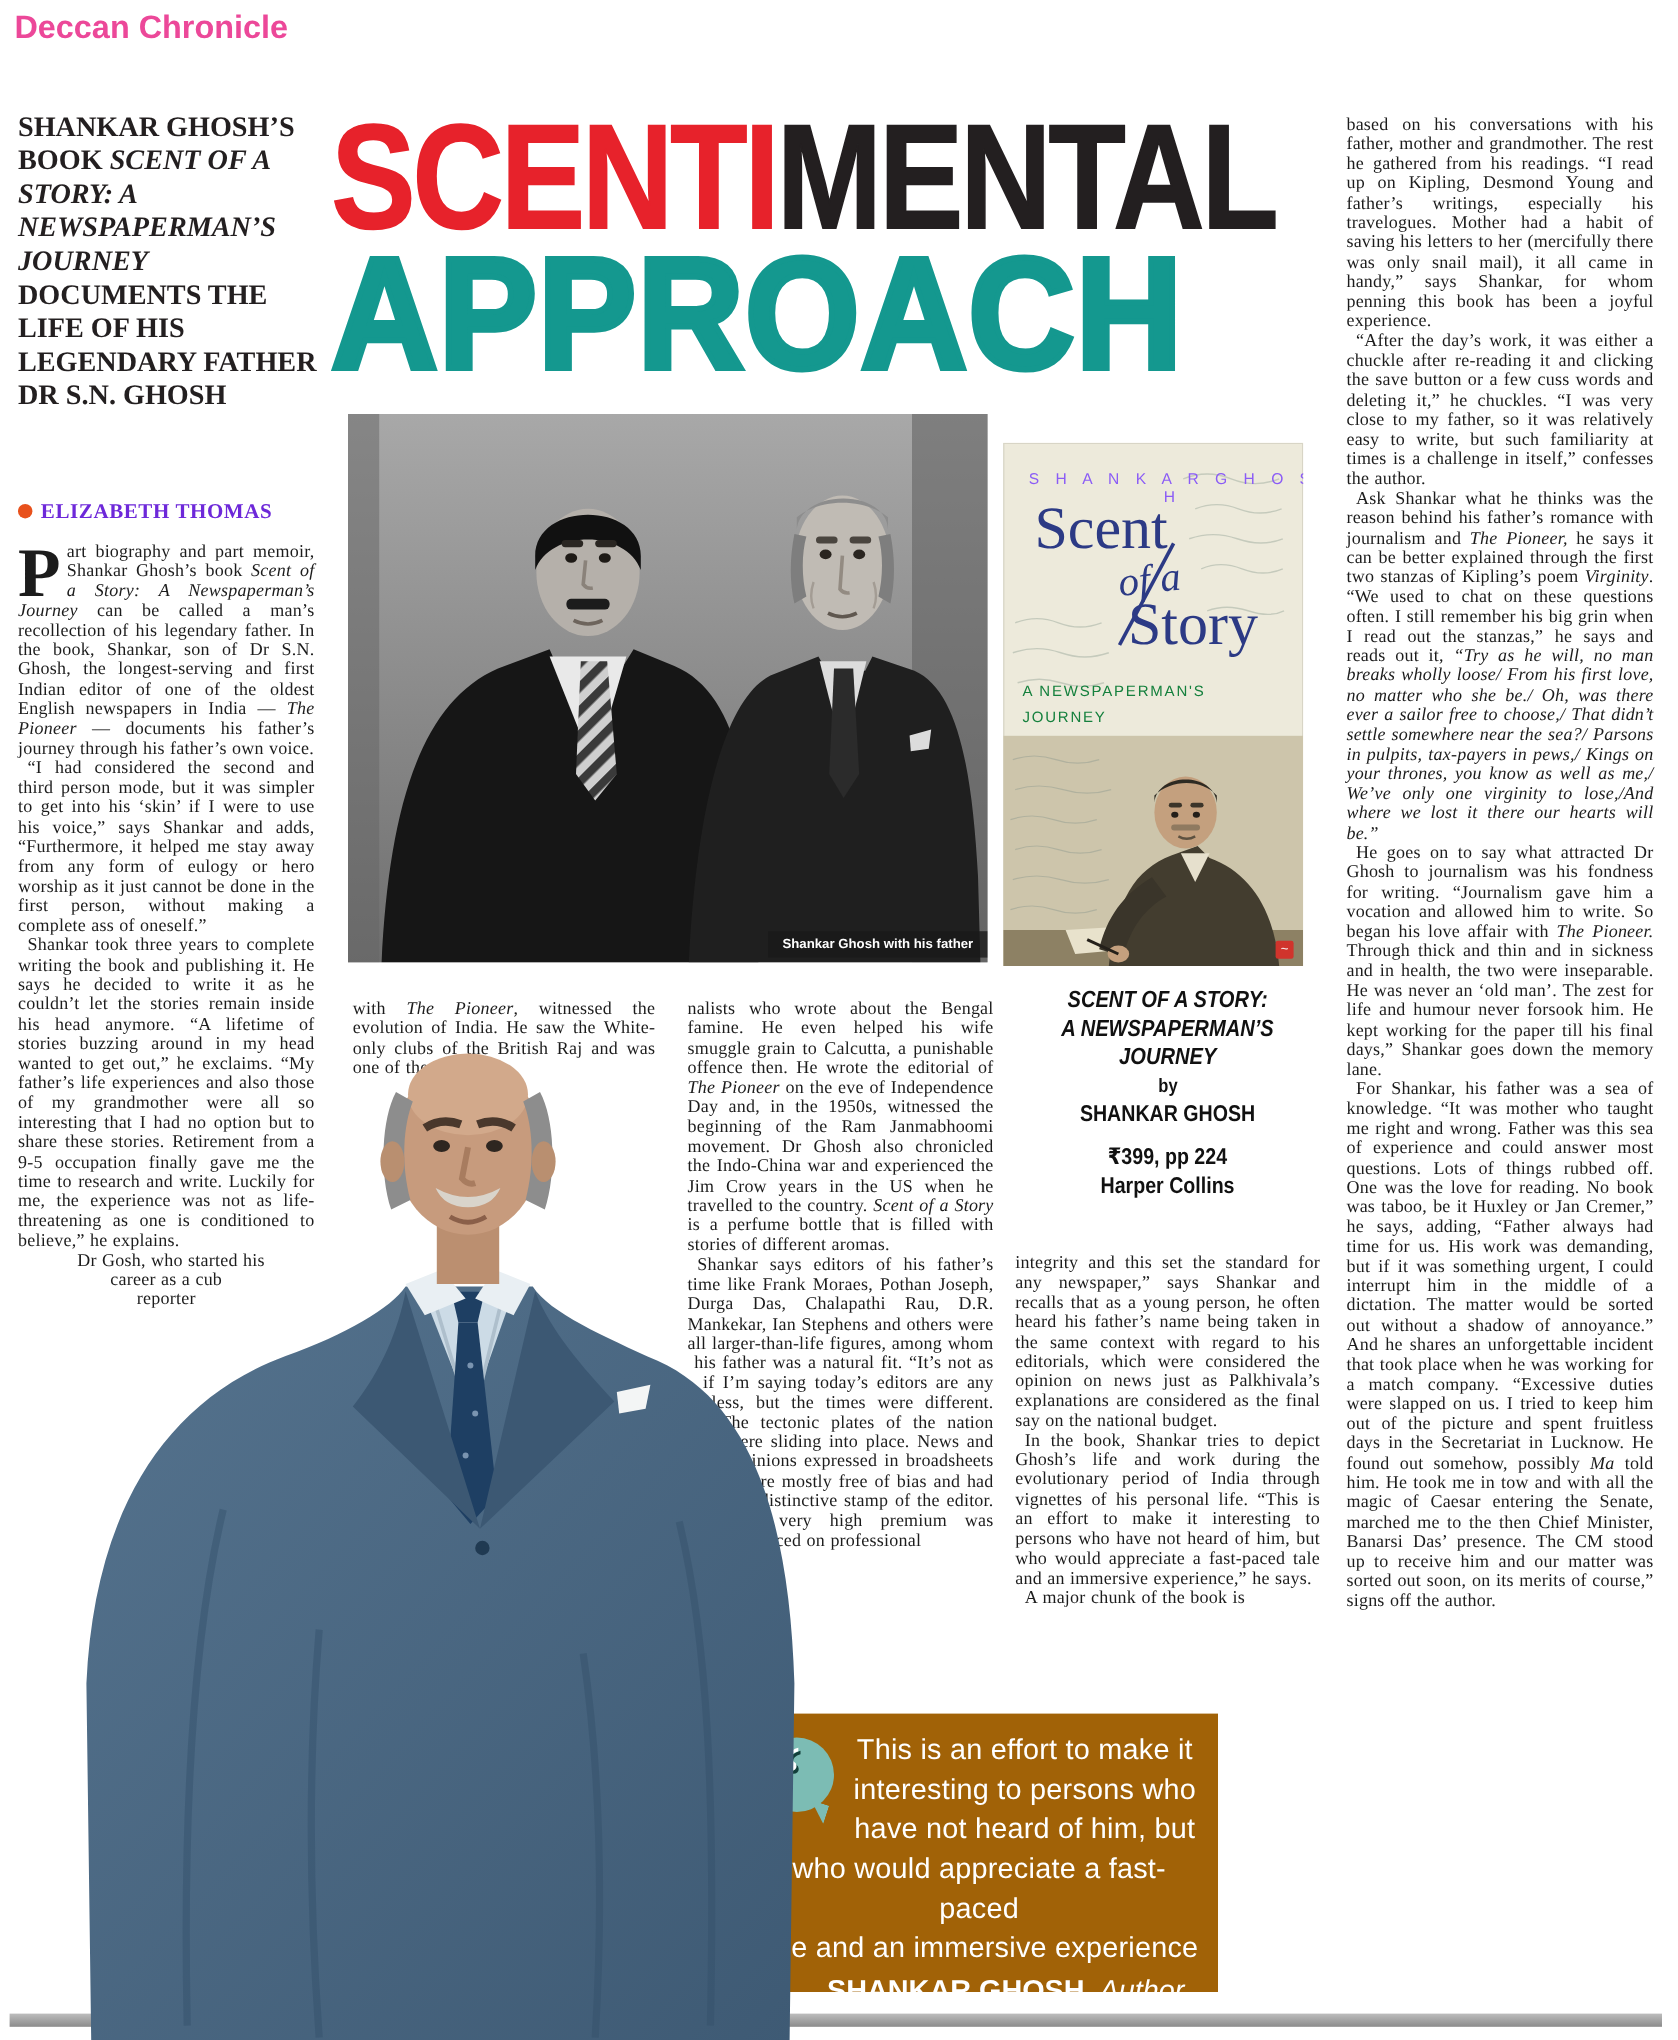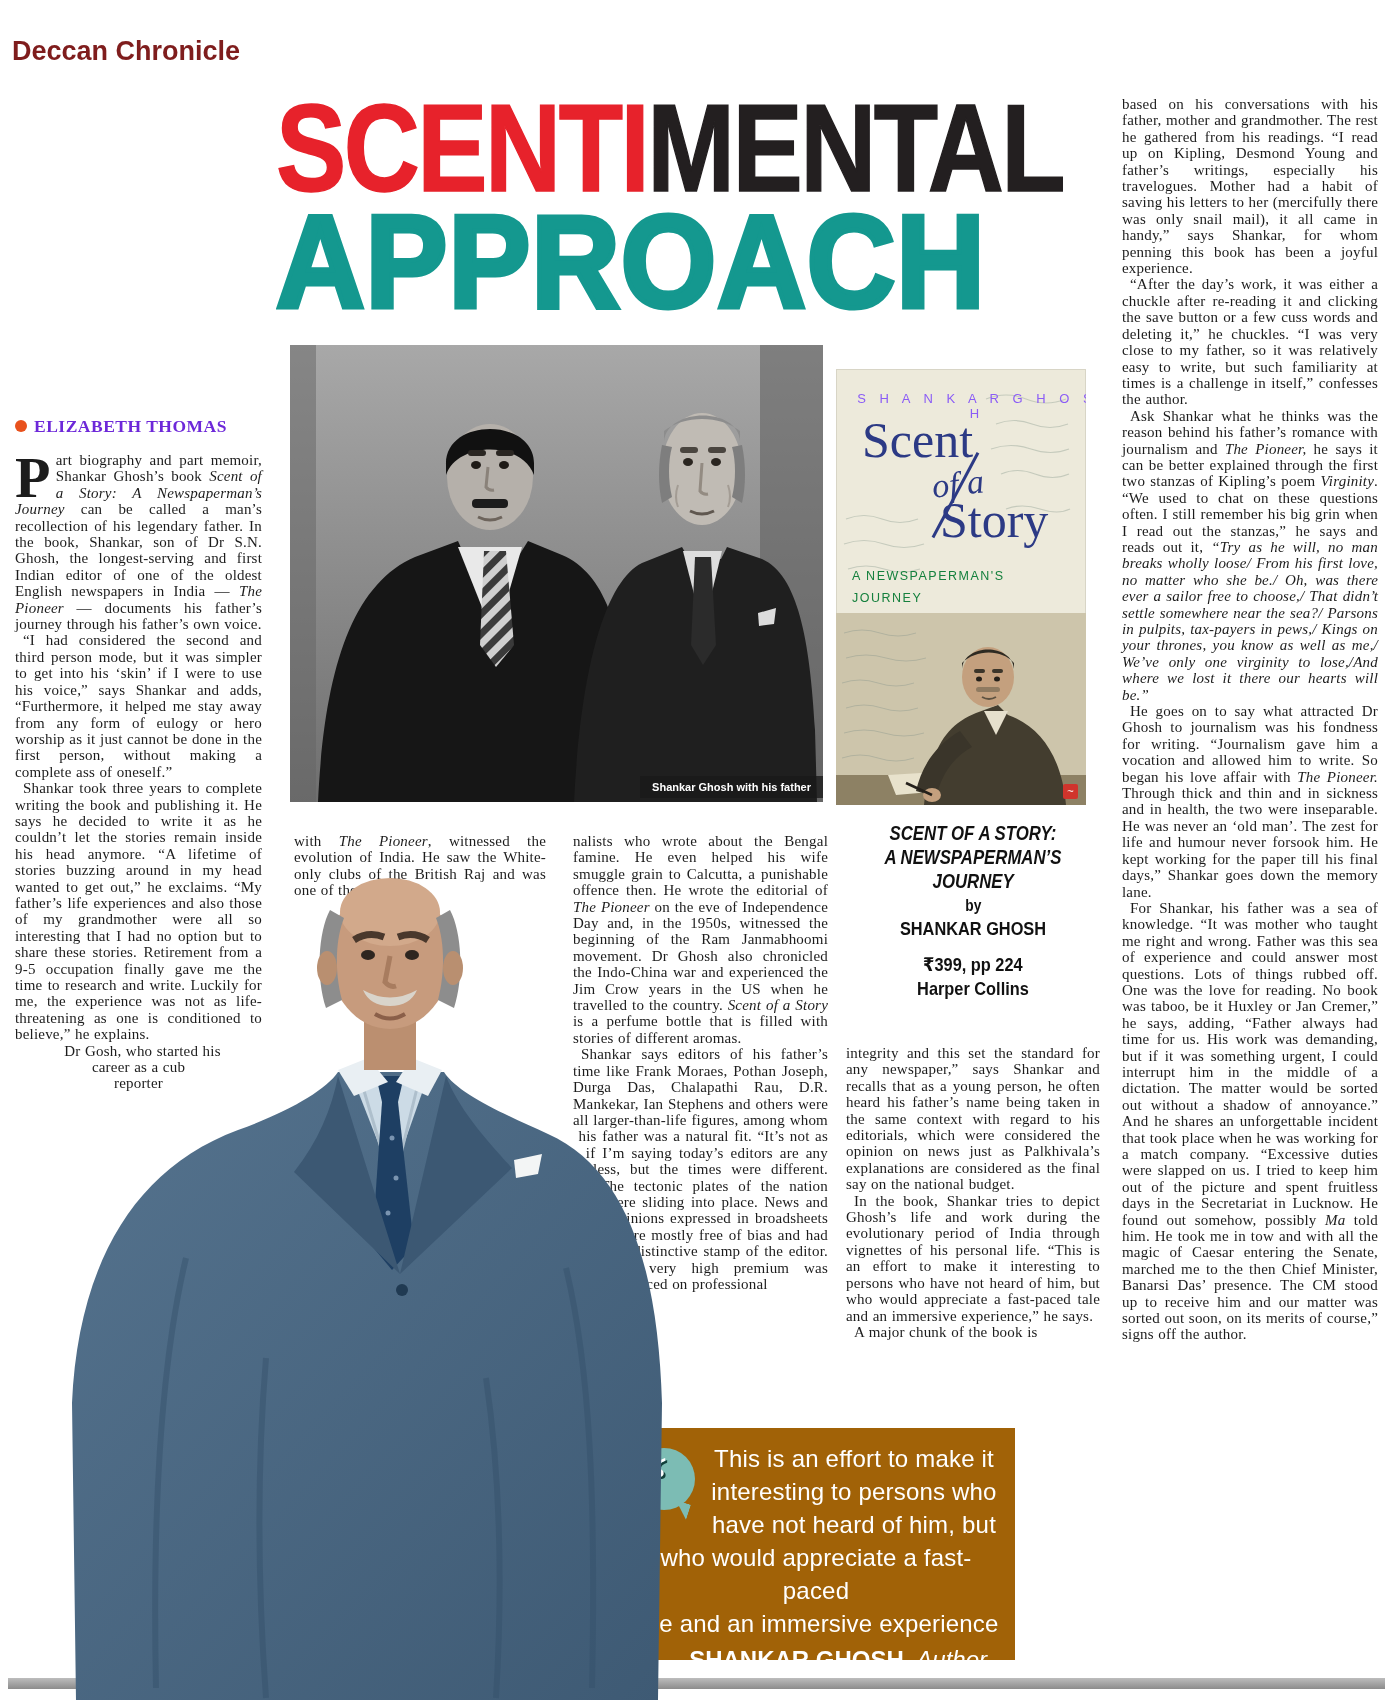--- a/index.html
+++ b/index.html
@@ -2,21 +2,21 @@
 <html lang="en"><head>
 <meta charset="utf-8">
 <style>
   html,body{margin:0;padding:0;background:#ffffff;}
   #page{position:relative;width:1398px;height:1700px;background:#ffffff;overflow:hidden;
         font-family:"Liberation Serif","DejaVu Serif",serif;color:#1c1c1c;}
   .abs{position:absolute;}
 
   
   #masthead{left:12px;top:6px;font-family:"Liberation Sans","DejaVu Sans",sans-serif;
-            font-weight:bold;font-size:27px;line-height:34px;color:#7f1d1d;margin-top:28px;}
+            font-weight:bold;font-size:27px;line-height:34px;color:#ec4899;}
 
   
   #kicker{left:15px;top:92px;width:254px;font-weight:bold;font-size:23.5px;line-height:28px;
           color:#231f20;letter-spacing:0px;}
 
   
   #byline{left:15px;top:416px;font-weight:bold;font-size:17.5px;letter-spacing:.5px;color:#6d28d9;}
   .byline-dot{display:inline-block;width:12px;height:12px;border-radius:50%;background:#e8511c;
               margin-right:7px;}
 
@@ -111,20 +111,21 @@
 </style>
 </head>
 <body>
 
 <div id="page">
 
   <div id="masthead" class="abs">
     <div>Deccan Chronicle</div>
   </div>
 
+  <div id="kicker" class="abs">SHANKAR GHOSH’S BOOK <i>SCENT OF A STORY: A NEWSPAPERMAN’S JOURNEY</i> DOCUMENTS THE LIFE OF HIS LEGENDARY FATHER<br>DR S.N. GHOSH</div>
 
   <div id="byline" class="abs">
     <span class="byline-dot"></span><span>ELIZABETH THOMAS</span>
   </div>
 
   <div id="title1" class="abs title-line">
     <span class="t-red">SCENTI</span><span class="t-black">MENTAL</span>
   </div>
   <div id="title2" class="abs title-line">APPROACH</div>
 

